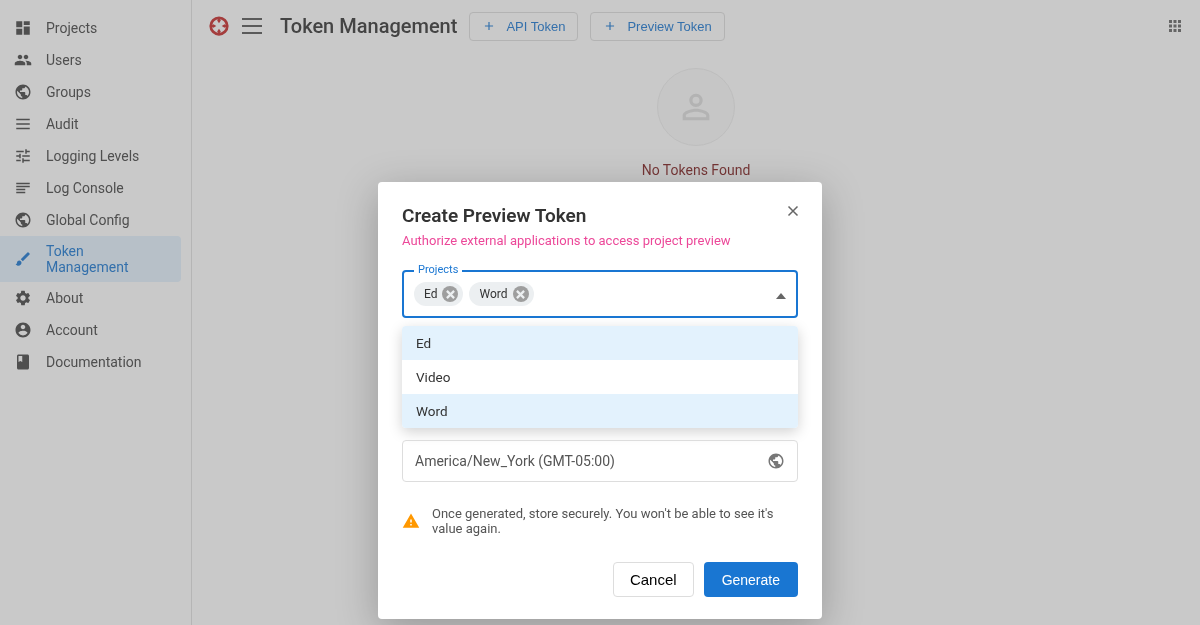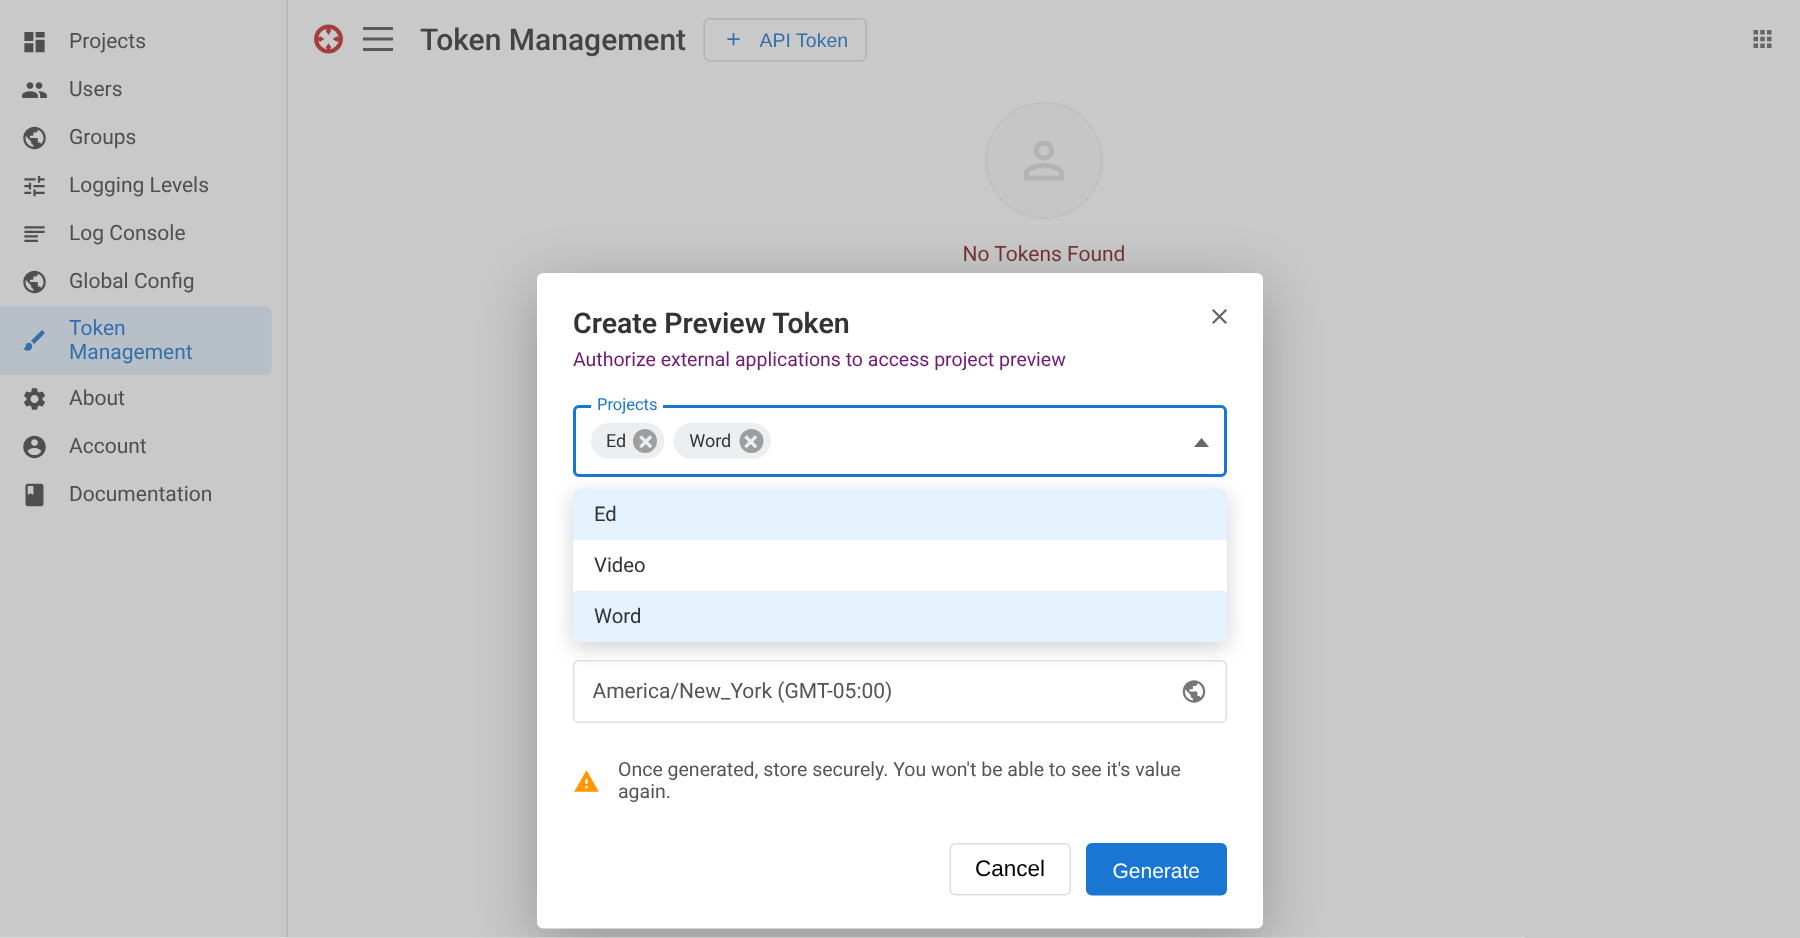--- a/index.html
+++ b/index.html
@@ -18,23 +18,23 @@
 .page-title { font-size: 20px; font-weight: 500; margin-left: 6px; }
 .btn-outline { display: inline-flex; align-items: center; gap: 10px; padding: 6px 12px; border: 1px solid #ddd; border-radius: 4px; background: #fff; color: #1976d2; font-size: 13px; cursor: pointer; }
 .btn-outline svg { width: 14px; height: 14px; fill: currentColor; }
 .apps-icon { margin-left: auto; cursor: pointer; }
 
 .main { position: absolute; left: 192px; right: 0; top: 52px; bottom: 0; display: flex; flex-direction: column; align-items: center; padding-top: 16px; }
 .empty-circle { width: 78px; height: 78px; border-radius: 50%; border: 1px solid #eee; background: #fafafa; display: flex; align-items: center; justify-content: center; }
 .empty-text { margin-top: 16px; color: #7f1d1d; font-size: 14px; }
 
 .overlay { position: absolute; inset: 0; background: rgba(100,100,100,0.35); display: flex; align-items: flex-start; justify-content: center; padding-top: 182px; }
-.dialog { width: 484px; background: #fff; border-radius: 4px; box-shadow: 0 10px 40px rgba(0,0,0,0.25); padding: 22px 24px; position: relative; }
+.dialog { width: 444px; background: #fff; border-radius: 4px; box-shadow: 0 10px 40px rgba(0,0,0,0.25); padding: 22px 24px; position: relative; }
 .dialog-title { font-size: 19px; font-weight: 600; margin-bottom: 6px; }
-.dialog-subtitle { font-size: 13px; color: #701a75; margin-bottom: 22px; }
+.dialog-subtitle { font-size: 13px; color: #ec4899; margin-bottom: 22px; }
 .close-btn { position: absolute; top: 20px; right: 20px; cursor: pointer; color: #666; }
 .close-btn svg { width: 18px; height: 18px; stroke: currentColor; }
 
 .field { position: relative; border: 2px solid #1976d2; border-radius: 4px; padding: 10px 36px 10px 10px; display: flex; flex-wrap: wrap; gap: 6px; margin-bottom: 8px; }
 .field-label { position: absolute; top: -9px; left: 10px; background: #fff; padding: 0 4px; font-size: 11px; color: #1976d2; }
 .chip { display: inline-flex; align-items: center; background: #eceff1; border-radius: 14px; padding: 4px 5px 4px 10px; font-size: 12px; gap: 5px; }
 .chip-x { width: 16px; height: 16px; border-radius: 50%; background: #9e9e9e; display: flex; align-items: center; justify-content: center; cursor: pointer; }
 .chip-x svg { width: 9px; height: 9px; stroke: #eceff1; stroke-width: 2.5; }
 .dropdown-arrow { position: absolute; right: 10px; top: 50%; transform: translateY(-50%); cursor: pointer; }
 .dropdown-arrow svg { width: 10px; height: 6px; fill: #666; }
@@ -68,20 +68,26 @@
     <svg viewBox="0 0 24 24">
         <path d="M16 11c1.66 0 3-1.34 3-3s-1.34-3-3-3-3 1.34-3 3 1.34 3 3 3m-8 0c1.66 0 3-1.34 3-3S9.66 5 8 5 5 6.34 5 8s1.34 3 3 3m0 2c-2.33 0-7 1.17-7 3.5V19h14v-2.5c0-2.33-4.67-3.5-7-3.5m8 0c-.29 0-.62.02-.97.05 1.16.84 1.97 1.97 1.97 3.45V19h6v-2.5c0-2.33-4.67-3.5-7-3.5z"></path>
       </svg>
     <span>Users</span>
   </div>
   <div class="sidebar-item">
     <svg viewBox="0 0 24 24">
         <path d="M12 2C6.48 2 2 6.48 2 12s4.48 10 10 10 10-4.48 10-10S17.52 2 12 2m-1 17.93c-3.95-.49-7-3.85-7-7.93 0-.62.08-1.21.21-1.79L9 15v1c0 1.1.9 2 2 2v1.93m6.9-2.54c-.26-.81-1-1.39-1.9-1.39h-1v-3c0-.55-.45-1-1-1H8v-2h2c.55 0 1-.45 1-1V7h2c1.1 0 2-.9 2-2v-.41c2.93 1.19 5 4.06 5 7.41 0 2.08-.8 3.97-2.1 5.39z"></path>
       </svg>
     <span>Groups</span>
+  </div>
+  <div class="sidebar-item">
+    <svg viewBox="0 0 24 24">
+        <path d="M3 5h18v2H3V5m0 6h18v2H3v-2m0 6h18v2H3v-2z"></path>
+      </svg>
+    <span>Audit</span>
   </div>
   <div class="sidebar-item">
     <svg viewBox="0 0 24 24">
         <path d="M3 17v2h6v-2H3M3 5v2h10V5H3m10 16v-2h8v-2h-8v-2h-2v6h2M7 9v2H3v2h4v2h2V9H7m14 4v-2H11v2h10m-6-4h2V7h4V5h-4V3h-2v6z"></path>
       </svg>
     <span>Logging Levels</span>
   </div>
   <div class="sidebar-item">
     <svg viewBox="0 0 24 24">
         <path d="M3 5h18v2H3V5m0 4h18v2H3V9m0 4h12v2H3v-2m0 4h12v2H3v-2z"></path>
@@ -129,20 +135,26 @@
       <div></div>
       <div></div>
       <div></div>
     </div>
   <div class="page-title">Token Management</div>
   <button class="btn-outline">
     <svg viewBox="0 0 24 24">
         <path d="M19 13h-6v6h-2v-6H5v-2h6V5h2v6h6v2z"></path>
       </svg>
     <span>API Token</span>
+  </button>
+  <button class="btn-outline">
+    <svg viewBox="0 0 24 24">
+        <path d="M19 13h-6v6h-2v-6H5v-2h6V5h2v6h6v2z"></path>
+      </svg>
+    <span>Preview Token</span>
   </button>
   <svg class="apps-icon" width="18" height="18" viewBox="0 0 24 24" fill="#666">
       <path d="M4 4h4v4H4V4m6 0h4v4h-4V4m6 0h4v4h-4V4M4 10h4v4H4v-4m6 0h4v4h-4v-4m6 0h4v4h-4v-4M4 16h4v4H4v-4m6 0h4v4h-4v-4m6 0h4v4h-4v-4z"></path>
     </svg>
 </header>
 
 <main class="main">
   <div class="empty-circle">
     <svg width="40" height="40" viewBox="0 0 24 24" fill="#ddd">
         <path d="M12 5.9a2.1 2.1 0 1 1 0 4.2 2.1 2.1 0 0 1 0-4.2m0 9c2.97 0 6.1 1.46 6.1 2.1v1.1H5.9V17c0-.64 3.13-2.1 6.1-2.1M12 4C9.79 4 8 5.79 8 8s1.79 4 4 4 4-1.79 4-4-1.79-4-4-4m0 9c-2.67 0-8 1.34-8 4v3h16v-3c0-2.66-5.33-4-8-4z"></path>

